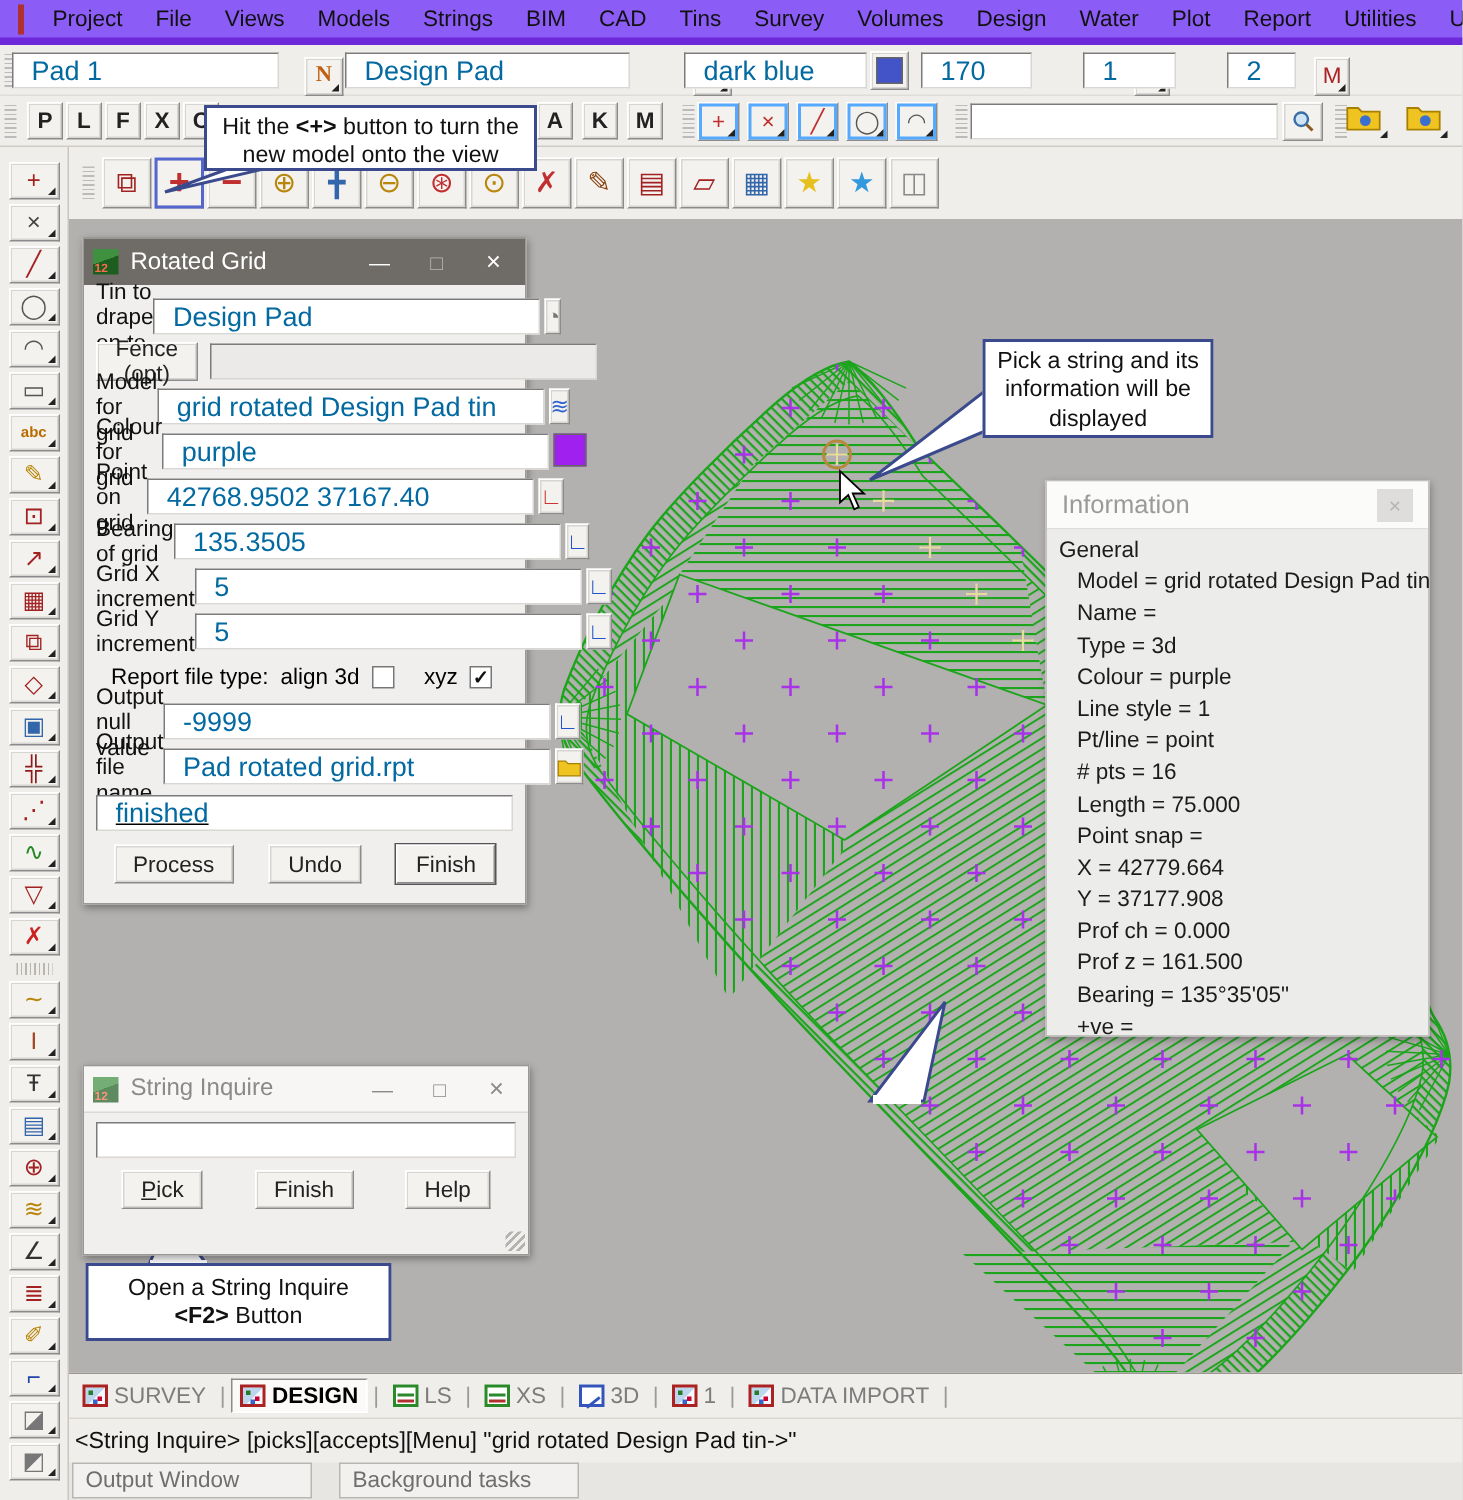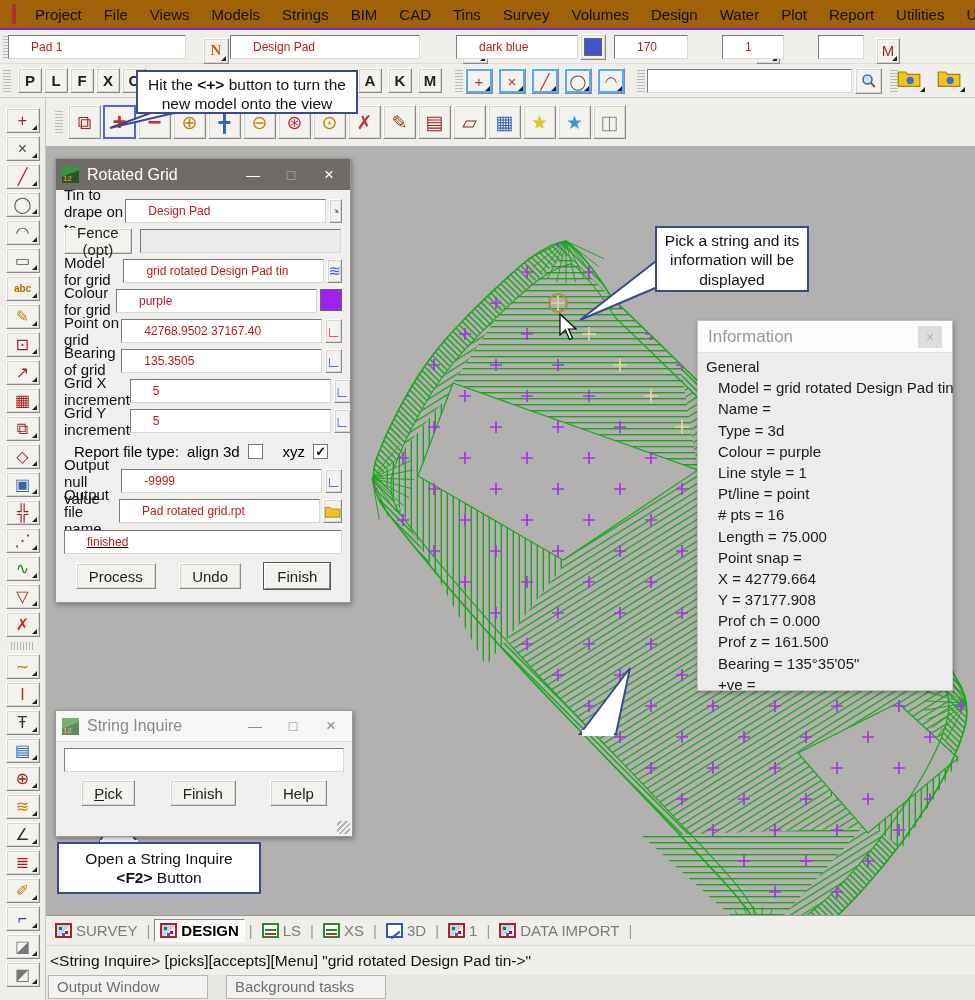--- a/index.html
+++ b/index.html
@@ -3,33 +3,33 @@
 <meta charset="utf-8">
 <style>
   * { margin:0; padding:0; box-sizing:border-box; }
   html,body { width:975px; height:1000px; overflow:hidden;
     font-family:"Liberation Sans", sans-serif; background:#f0eeeb; }
   .abs { position:absolute; }
   #app { position:relative; width:975px; height:1000px; }
 
   
   .menubar { height:30px; display:flex; align-items:center; gap:2px; padding-left:4px;
-    background:#a16207; border-bottom:2px solid #6d28d9; }
+    background:#8b5cf6; border-bottom:5px solid #6d28d9; }
   .appicon { width:22px; height:20px; border:2px solid #b03030; margin-right:6px;
     background:linear-gradient(135deg,#cfe2f7 0%,#eef4fb 45%,#9fc2e8 100%);
     position:relative; }
   .menu-item { padding:4px 11px; font-size:15px; color:#111; cursor:default; }
   .toolbar { display:flex; align-items:center; background:#f0eeeb; }
   .t2 { height:34px; border-bottom:1px solid #e0ddd9; position:relative; }
   .t3 { height:34px; border-bottom:1px solid #cfcCC8; position:relative; }
   .handle { width:8px; height:22px; margin:0 3px;
     background:repeating-linear-gradient(to bottom,#bbb 0 1px,transparent 1px 3px); }
   .fld { height:24px; background:#fff; border:1px solid;
-    border-color:#7b7b7b #d9d7d4 #d9d7d4 #7b7b7b; font-size:12px; padding:1px 22px;
-    font-family:"Liberation Sans",sans-serif; color:#b91c1c; }
+    border-color:#7b7b7b #d9d7d4 #d9d7d4 #7b7b7b; font-size:18px; padding:1px 12px;
+    font-family:"Liberation Sans",sans-serif; color:#0369a1; }
   .btn3d { background:#f4f2ef; border:1px solid; border-color:#fff #8b8b8b #8b8b8b #fff;
     box-shadow:0 0 0 1px #d7d5d2 inset; display:flex; align-items:center; justify-content:center;
     font-size:15px; color:#222; cursor:default; }
   .iconbtn { position:relative; }
   .iconbtn .g { line-height:1; }
   .tri::after { content:""; position:absolute; right:2px; bottom:2px;
     border-left:5px solid transparent; border-bottom:5px solid #222; }
   .snapbox { outline:2px solid #55aaff; outline-offset:-3px; }
   .selbox  { outline:2px solid #5566cc; outline-offset:-2px; }
   .lettersq { width:24px; height:25px; font-weight:bold; }

